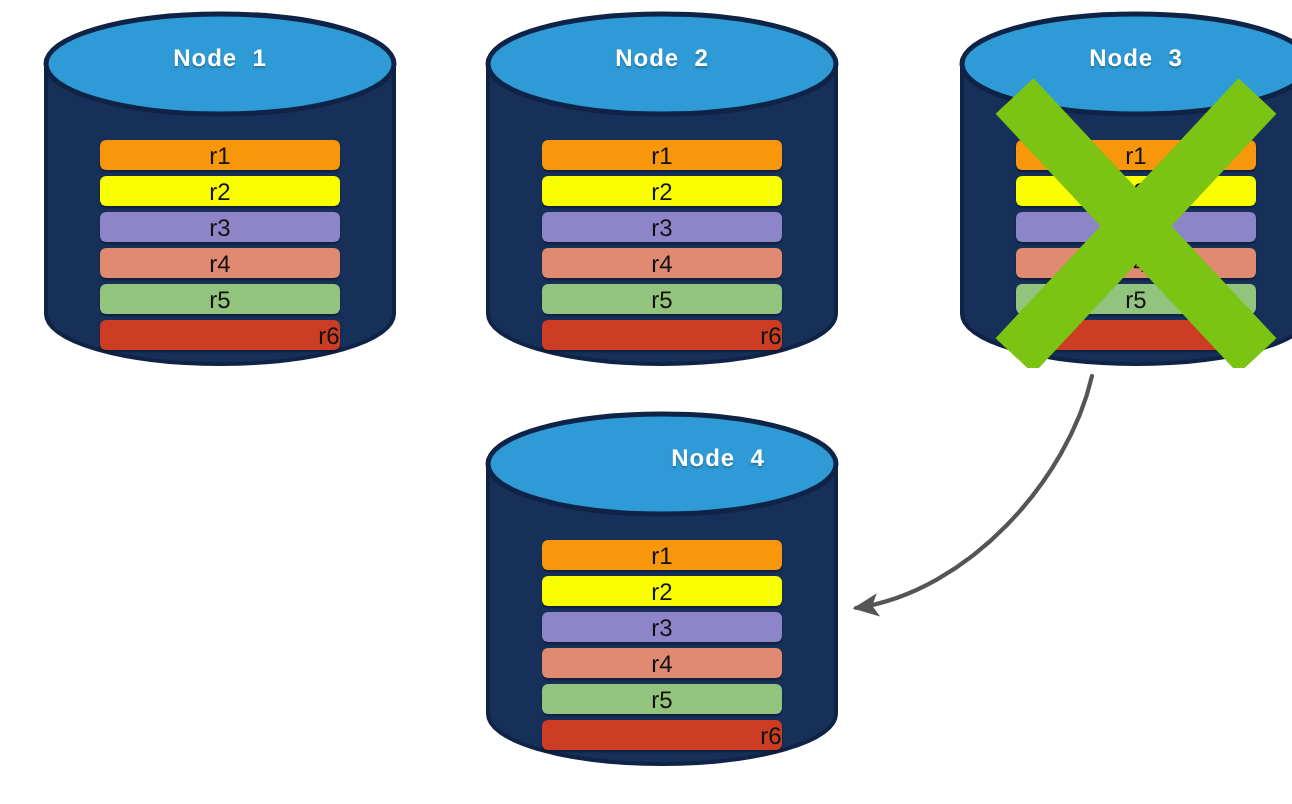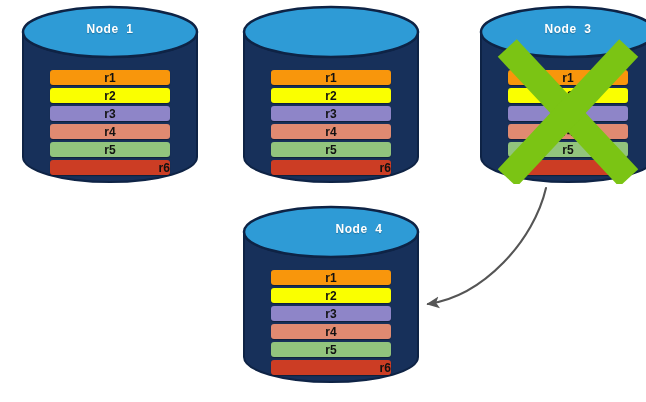--- a/index.html
+++ b/index.html
@@ -57,21 +57,21 @@
     display: flex;
     align-items: center;
     justify-content: center;
   }
   .row-bar:last-child {
     margin-bottom: 0;
     justify-content: flex-end;
   }
   .row-label {
     font-size: 12px;
-    font-weight: bold;
+    font-weight: normal;
     color: #111111;
     line-height: 1;
   }
   .x-mark {
     position: absolute;
     pointer-events: none;
   }
   .arrow-layer {
     position: absolute;
     left: 0;
@@ -112,20 +112,21 @@
           <div class="row-bar" style="background: rgb(204, 61, 36);">
             <span class="row-label">r6</span>
           </div>
         </div>
       </div>
       <div class="node" style="left: 243px; top: 6px; width: 176px; height: 178px;">
         <svg class="node-svg" width="176" height="178" viewBox="0 0 176 178">
           <path d="M1,26 L1,151 A87,25 0 0 0 175,151 L175,26 A87,25 0 0 1 1,26 Z" fill="#17305A" stroke="#0E2345" stroke-width="2"></path>
           <ellipse cx="88" cy="26" rx="87" ry="25" fill="#2E9BD6" stroke="#0E2345" stroke-width="2.5"></ellipse>
         </svg>
+        <div class="node-title" style="top: 16px;">Node  2</div>
         <div class="rows" style="top: 64px; padding-left: 28.16px; padding-right: 28.16px; box-sizing: border-box;">
           <div class="row-bar" style="background: rgb(248, 150, 12);">
             <span class="row-label">r1</span>
           </div>
           <div class="row-bar" style="background: rgb(250, 255, 0);">
             <span class="row-label">r2</span>
           </div>
           <div class="row-bar" style="background: rgb(142, 133, 200);">
             <span class="row-label">r3</span>
           </div>

